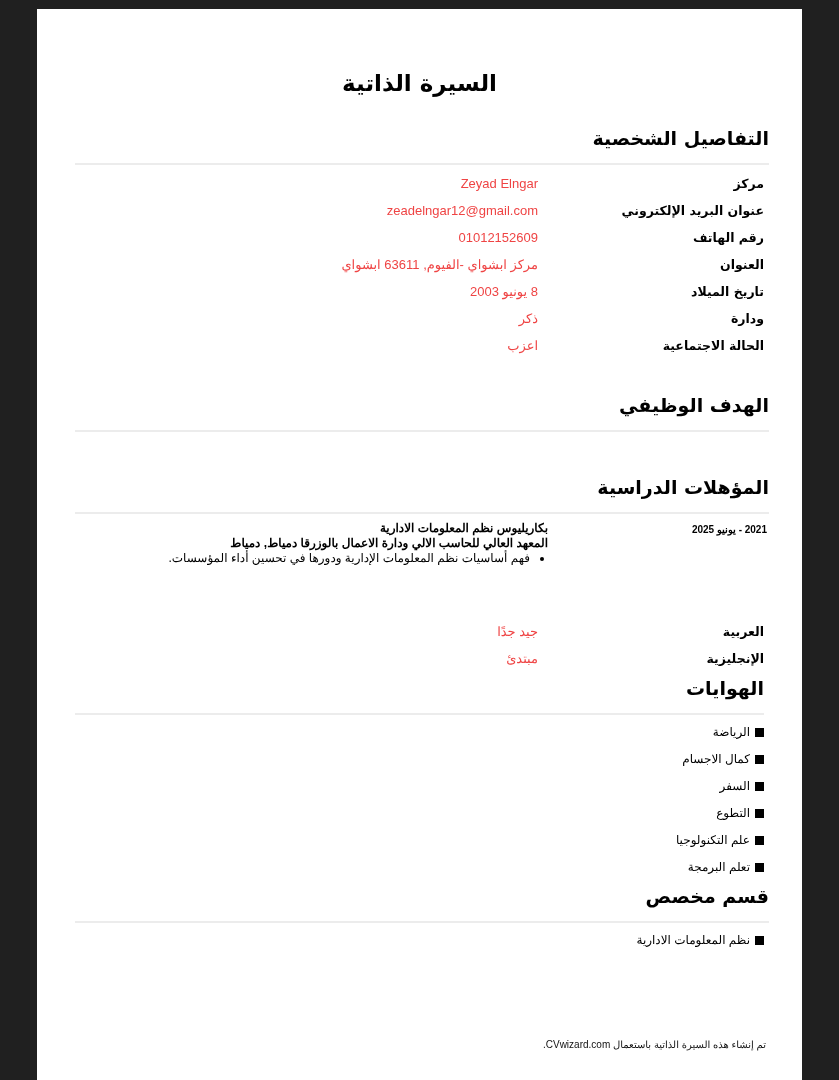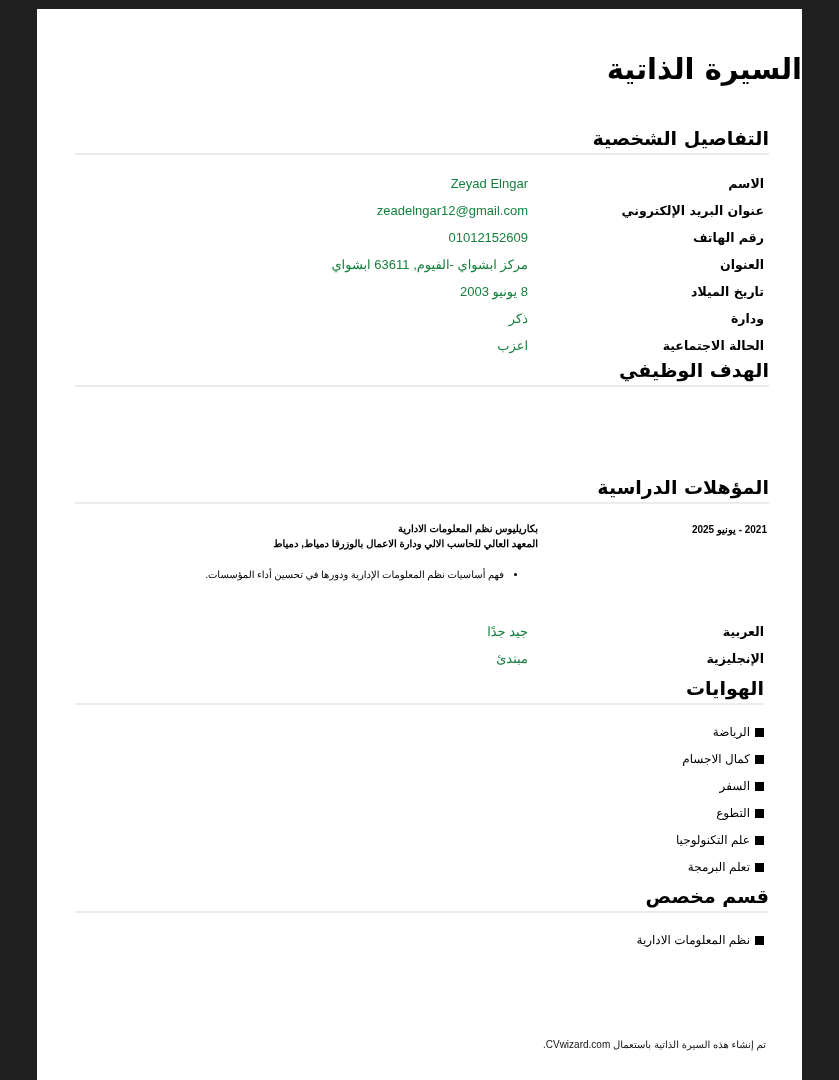--- a/index.html
+++ b/index.html
@@ -16,57 +16,58 @@
     top: 9px;
     width: 765px;
     height: 1080px;
     background: #ffffff;
     direction: rtl;
     font-family: "DejaVu Sans", sans-serif;
     color: #000;
   }
   .title {
     position: absolute;
-    top: 42px;
+    top: 56px;
     left: 0;
     right: 0;
-    font-size: 29px;
+    text-align: center;
+    font-size: 23px;
     font-weight: bold;
     line-height: 36px;
   }
   .section-head {
     position: absolute;
     right: 33px;
     left: 38px;
     font-size: 19px;
     font-weight: bold;
     line-height: 26px;
     border-bottom: 2px solid #ececec;
-    padding-bottom: 2px;
+    padding-bottom: 12px;
   }
   .row {
     position: absolute;
     right: 38px;
     left: 38px;
     height: 20px;
     font-size: 12.5px;
     line-height: 20px;
   }
   .row .label {
     position: absolute;
     right: 0;
     font-weight: bold;
     font-family: "DejaVu Sans", sans-serif;
   }
   .row .value {
     position: absolute;
-    right: 236px;
+    right: 226px;
     font-family: "Liberation Sans", sans-serif;
     font-size: 13px;
-    color: #15803d;
+    color: #ef4444;
   }
   .objective {
     position: absolute;
     right: 35px;
     left: 38px;
     top: 413px;
     font-family: "Liberation Sans", sans-serif;
     font-size: 12.5px;
     line-height: 15px;
     text-align: right;
@@ -75,32 +76,31 @@
     position: absolute;
     right: 35px;
     top: 513px;
     font-family: "Liberation Sans", sans-serif;
     font-weight: bold;
     font-size: 10px;
     line-height: 16px;
   }
   .edu-body {
     position: absolute;
-    right: 264px;
+    right: 254px;
     top: 512px;
     width: 420px;
     font-family: "Liberation Sans", sans-serif;
-    font-size: 10px;
+    font-size: 12px;
     line-height: 15px;
   }
   .edu-body .degree, .edu-body .school { font-weight: bold; }
   .edu-body ul {
-    margin: 16px;
+    margin: 0;
     padding: 0 18px 0 0;
-    font-family: Liberation Serif, serif;
   }
   .edu-body li { list-style: disc; }
   .bullet-item {
     position: absolute;
     right: 38px;
     height: 18px;
     font-family: "Liberation Sans", sans-serif;
     font-size: 12px;
     line-height: 18px;
     white-space: nowrap;
@@ -126,21 +126,21 @@
 </head>
 <body>
 
 <div class="page">
 
   <div class="title">السيرة الذاتية</div>
 
   <div class="section-head" style="top:116px;">التفاصيل الشخصية</div>
 
   <div class="row" style="top:165px;">
-    <span class="label">الاسم</span>
+    <span class="label">مركز</span>
     <span class="value">Zeyad Elngar</span>
   </div>
   <div class="row" style="top:192px;">
     <span class="label">عنوان البريد الإلكتروني</span>
     <span class="value">zeadelngar12@gmail.com</span>
   </div>
   <div class="row" style="top:219px;">
     <span class="label">رقم الهاتف</span>
     <span class="value">01012152609</span>
   </div>
@@ -154,21 +154,21 @@
   </div>
   <div class="row" style="top:300px;">
     <span class="label">ودارة</span>
     <span class="value">ذكر</span>
   </div>
   <div class="row" style="top:327px;">
     <span class="label">الحالة الاجتماعية</span>
     <span class="value">اعزب</span>
   </div>
 
-  <div class="section-head" style="top:348px;">الهدف الوظيفي</div>
+  <div class="section-head" style="top:383px;">الهدف الوظيفي</div>
 
   <div class="section-head" style="top:465px;">المؤهلات الدراسية</div>
   <div class="edu-date">2021 - يونيو 2025</div>
   <div class="edu-body">
     <div class="degree">بكاريليوس نظم المعلومات الادارية</div>
     <div class="school">المعهد العالي للحاسب الالي ودارة الاعمال بالوزرقا دمياط, دمياط</div>
     <ul>
       <li>فهم أساسيات نظم المعلومات الإدارية ودورها في تحسين أداء المؤسسات.</li>
     </ul>
   </div>

